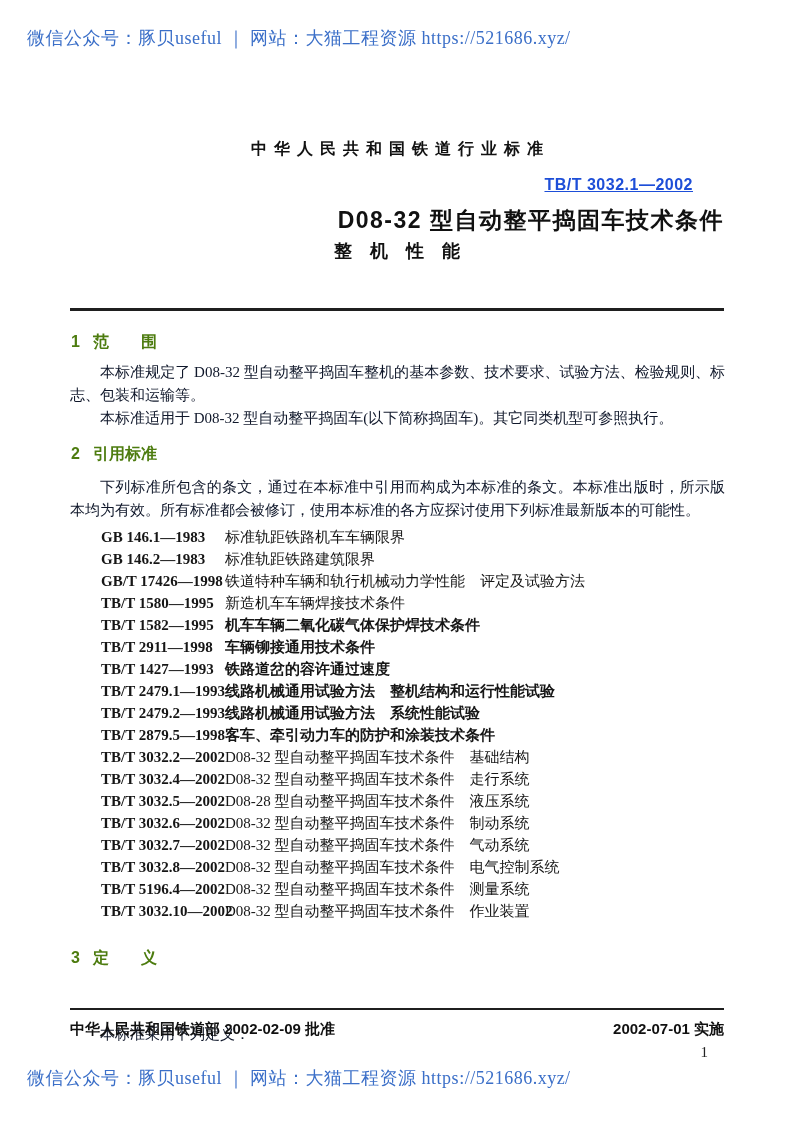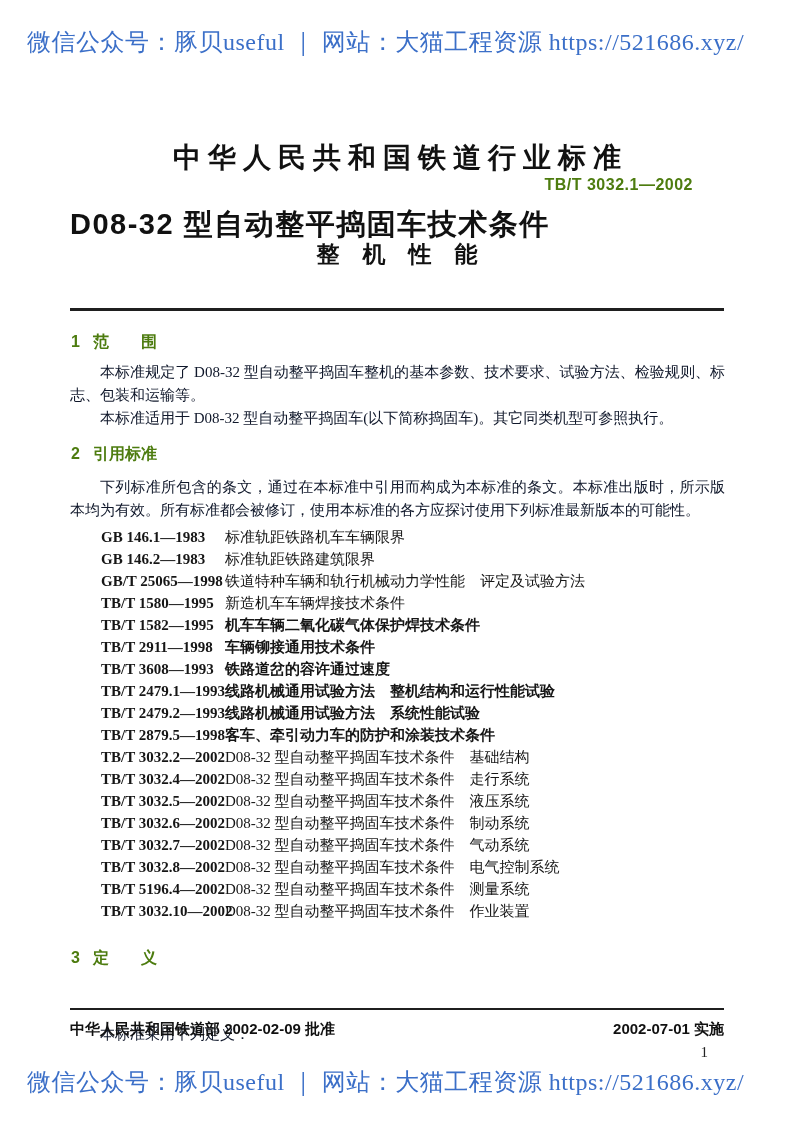--- a/index.html
+++ b/index.html
@@ -5,44 +5,44 @@
   html,body{margin:0;padding:0;}
   body{background:#e8e8e8;}
   .page{
     position:relative; width:800px; height:1143px; background:#ffffff;
     margin:0 auto; overflow:hidden;
     font-family:"Liberation Serif","DejaVu Serif",serif; color:#1a1a1a;
   }
   .wm{
     position:absolute; left:27px; white-space:nowrap;
     font-family:"Liberation Serif","DejaVu Serif",serif;
-    font-size:24px; letter-spacing:0.5px;
+    font-size:18px; letter-spacing:0.5px;
   }
   .wm-top{ top:26px; }
   .wm-bottom{ top:1066px; }
 
   .org-title{
     position:absolute; top:139px; left:70px; width:654px; text-align:center;
     font-family:"Liberation Sans","DejaVu Sans",sans-serif;
-    font-weight:bold; font-size:28px; letter-spacing:7px; text-indent:7px; color:#111;
+    font-weight:bold; font-size:16px; letter-spacing:7px; text-indent:7px; color:#111;
   }
   .std-number{
     position:absolute; top:176px; right:107px;
     font-family:"Liberation Sans","DejaVu Sans",sans-serif;
-    font-weight:bold; font-size:16px; color:#4d7c0f; letter-spacing:0.5px;
+    font-weight:bold; font-size:16px; color:#1d4ed8; letter-spacing:0.5px;text-decoration:underline;
   }
   .doc-title{
-    position:absolute; top:205px; left:70px; width:654px; text-align:left;
-    font-family:"Liberation Sans","DejaVu Sans",sans-serif;
-    font-weight:bold; font-size:29px; letter-spacing:1.5px; color:#111;
+    position:absolute; top:205px; left:70px; width:654px; text-align:right;
+    font-family:"Liberation Sans","DejaVu Sans",sans-serif;
+    font-weight:bold; font-size:23px; letter-spacing:1.5px; color:#111;
   }
   .doc-subtitle{
     position:absolute; top:239px; left:70px; width:654px; text-align:center;
     font-family:"Liberation Sans","DejaVu Sans",sans-serif;
-    font-weight:bold; font-size:23px; color:#111;
+    font-weight:bold; font-size:18px; color:#111;
   }
   .rule{ position:absolute; left:70px; width:654px; background:#1f1f1f; }
   .rule-top{ top:308px; height:3px; }
   .rule-bottom{ top:1008px; height:2px; }
 
   .sec-h{
     position:absolute; left:71px;
     font-family:"Liberation Sans","DejaVu Sans",sans-serif;
     font-weight:bold; font-size:16px; color:#4d7c0f;
   }
@@ -114,41 +114,41 @@
       <span class="ref-code">GB 146.1—1983</span>
       <span class="ref-title">标准轨距铁路机车车辆限界</span>
     </div>
 
     <div class="ref-row">
       <span class="ref-code">GB 146.2—1983</span>
       <span class="ref-title">标准轨距铁路建筑限界</span>
     </div>
 
     <div class="ref-row">
-      <span class="ref-code">GB/T 25065—1998</span>
+      <span class="ref-code">GB/T 17426—1998</span>
       <span class="ref-title">铁道特种车辆和轨行机械动力学性能　评定及试验方法</span>
     </div>
 
     <div class="ref-row">
       <span class="ref-code">TB/T 1580—1995</span>
       <span class="ref-title">新造机车车辆焊接技术条件</span>
     </div>
 
     <div class="ref-row">
       <span class="ref-code">TB/T 1582—1995</span>
       <span class="ref-title bold">机车车辆二氧化碳气体保护焊技术条件</span>
     </div>
 
     <div class="ref-row">
       <span class="ref-code">TB/T 2911—1998</span>
       <span class="ref-title bold">车辆铆接通用技术条件</span>
     </div>
 
     <div class="ref-row">
-      <span class="ref-code">TB/T 3608—1993</span>
+      <span class="ref-code">TB/T 1427—1993</span>
       <span class="ref-title bold">铁路道岔的容许通过速度</span>
     </div>
 
     <div class="ref-row">
       <span class="ref-code">TB/T 2479.1—1993</span>
       <span class="ref-title bold">线路机械通用试验方法　整机结构和运行性能试验</span>
     </div>
 
     <div class="ref-row">
       <span class="ref-code">TB/T 2479.2—1993</span>
@@ -166,21 +166,21 @@
       <span class="ref-title">D08-32 型自动整平捣固车技术条件　基础结构</span>
     </div>
 
     <div class="ref-row">
       <span class="ref-code">TB/T 3032.4—2002</span>
       <span class="ref-title">D08-32 型自动整平捣固车技术条件　走行系统</span>
     </div>
 
     <div class="ref-row">
       <span class="ref-code">TB/T 3032.5—2002</span>
-      <span class="ref-title">D08-32 型自动整平捣固车技术条件　液压系统</span>
+      <span class="ref-title">D08-28 型自动整平捣固车技术条件　液压系统</span>
     </div>
 
     <div class="ref-row">
       <span class="ref-code">TB/T 3032.6—2002</span>
       <span class="ref-title">D08-32 型自动整平捣固车技术条件　制动系统</span>
     </div>
 
     <div class="ref-row">
       <span class="ref-code">TB/T 3032.7—2002</span>
       <span class="ref-title">D08-32 型自动整平捣固车技术条件　气动系统</span>

